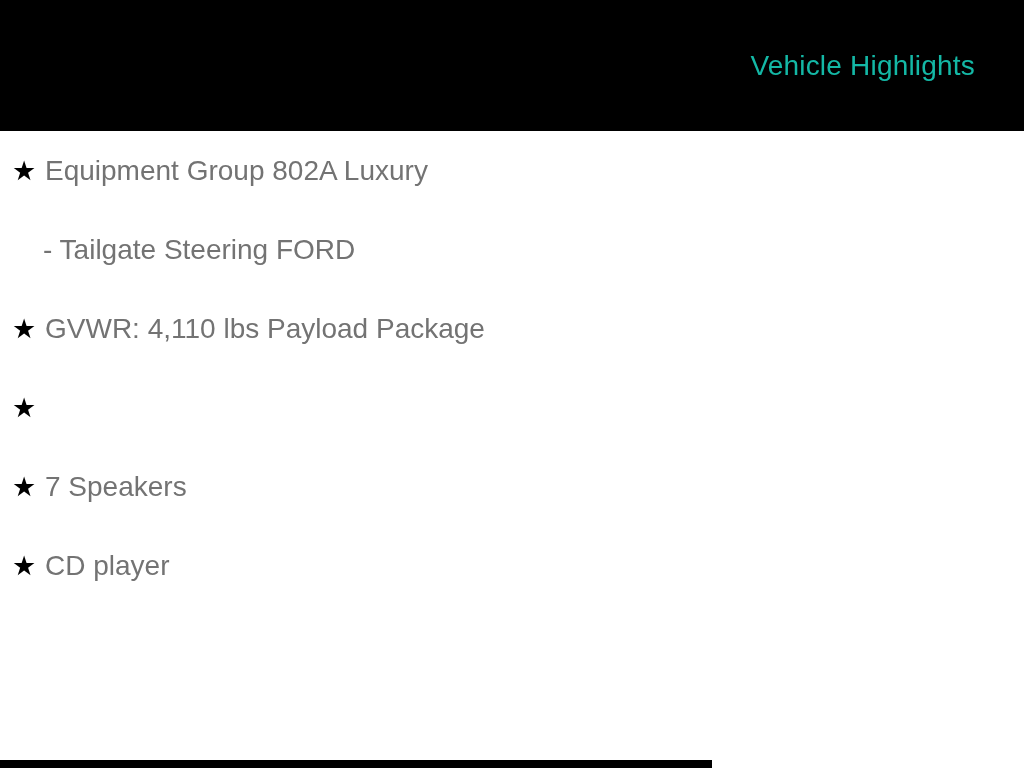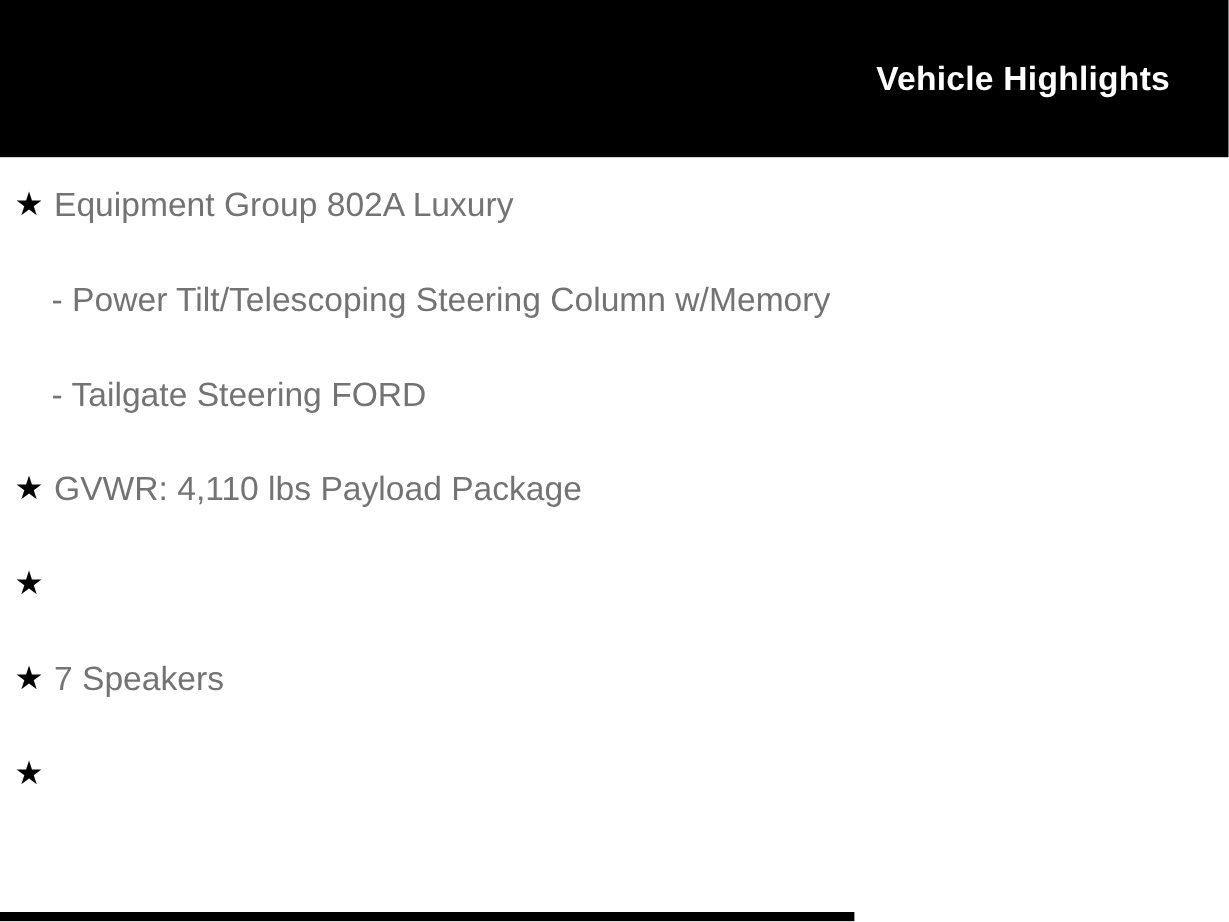--- a/index.html
+++ b/index.html
@@ -23,23 +23,23 @@
     width: 1024px;
     height: 131px;
     background: #000000;
     display: flex;
     align-items: center;
     justify-content: flex-end;
     padding-right: 49px;
     box-sizing: border-box;
   }
   .header-title {
-    color: #ffffff;
+    color: #14b8a6;
     font-size: 28px;
-    font-weight: 700;
+    font-weight: 400;
     letter-spacing: 0.2px;
   }
   .content {
     position: absolute;
     top: 131px;
     left: 0;
     width: 1024px;
   }
   .row {
     height: 79px;
@@ -82,23 +82,20 @@
     <span class="header-title">Vehicle Highlights</span>
   </div>
 
   <div class="content">
 
     <div class="row bullet">
       <span class="star">★</span>
       <span class="text">Equipment Group 802A Luxury</span>
     </div>
 
-    <div class="row sub">
-      <span class="text">- Power Tilt/Telescoping Steering Column w/Memory</span>
-    </div>
 
     <div class="row sub">
       <span class="text">- Tailgate Steering FORD</span>
     </div>
 
 
     <div class="row bullet">
       <span class="star">★</span>
       <span class="text">GVWR: 4,110 lbs Payload Package</span>
     </div>
@@ -107,19 +104,20 @@
       <span class="star">★</span>
     </div>
 
     <div class="row bullet">
       <span class="star">★</span>
       <span class="text">7 Speakers</span>
     </div>
 
     <div class="row bullet">
       <span class="star">★</span>
+      <span class="text">CD player</span>
     </div>
 
   </div>
 
   <div class="bottom-bar"></div>
 
 </div>
 
 </body></html>

